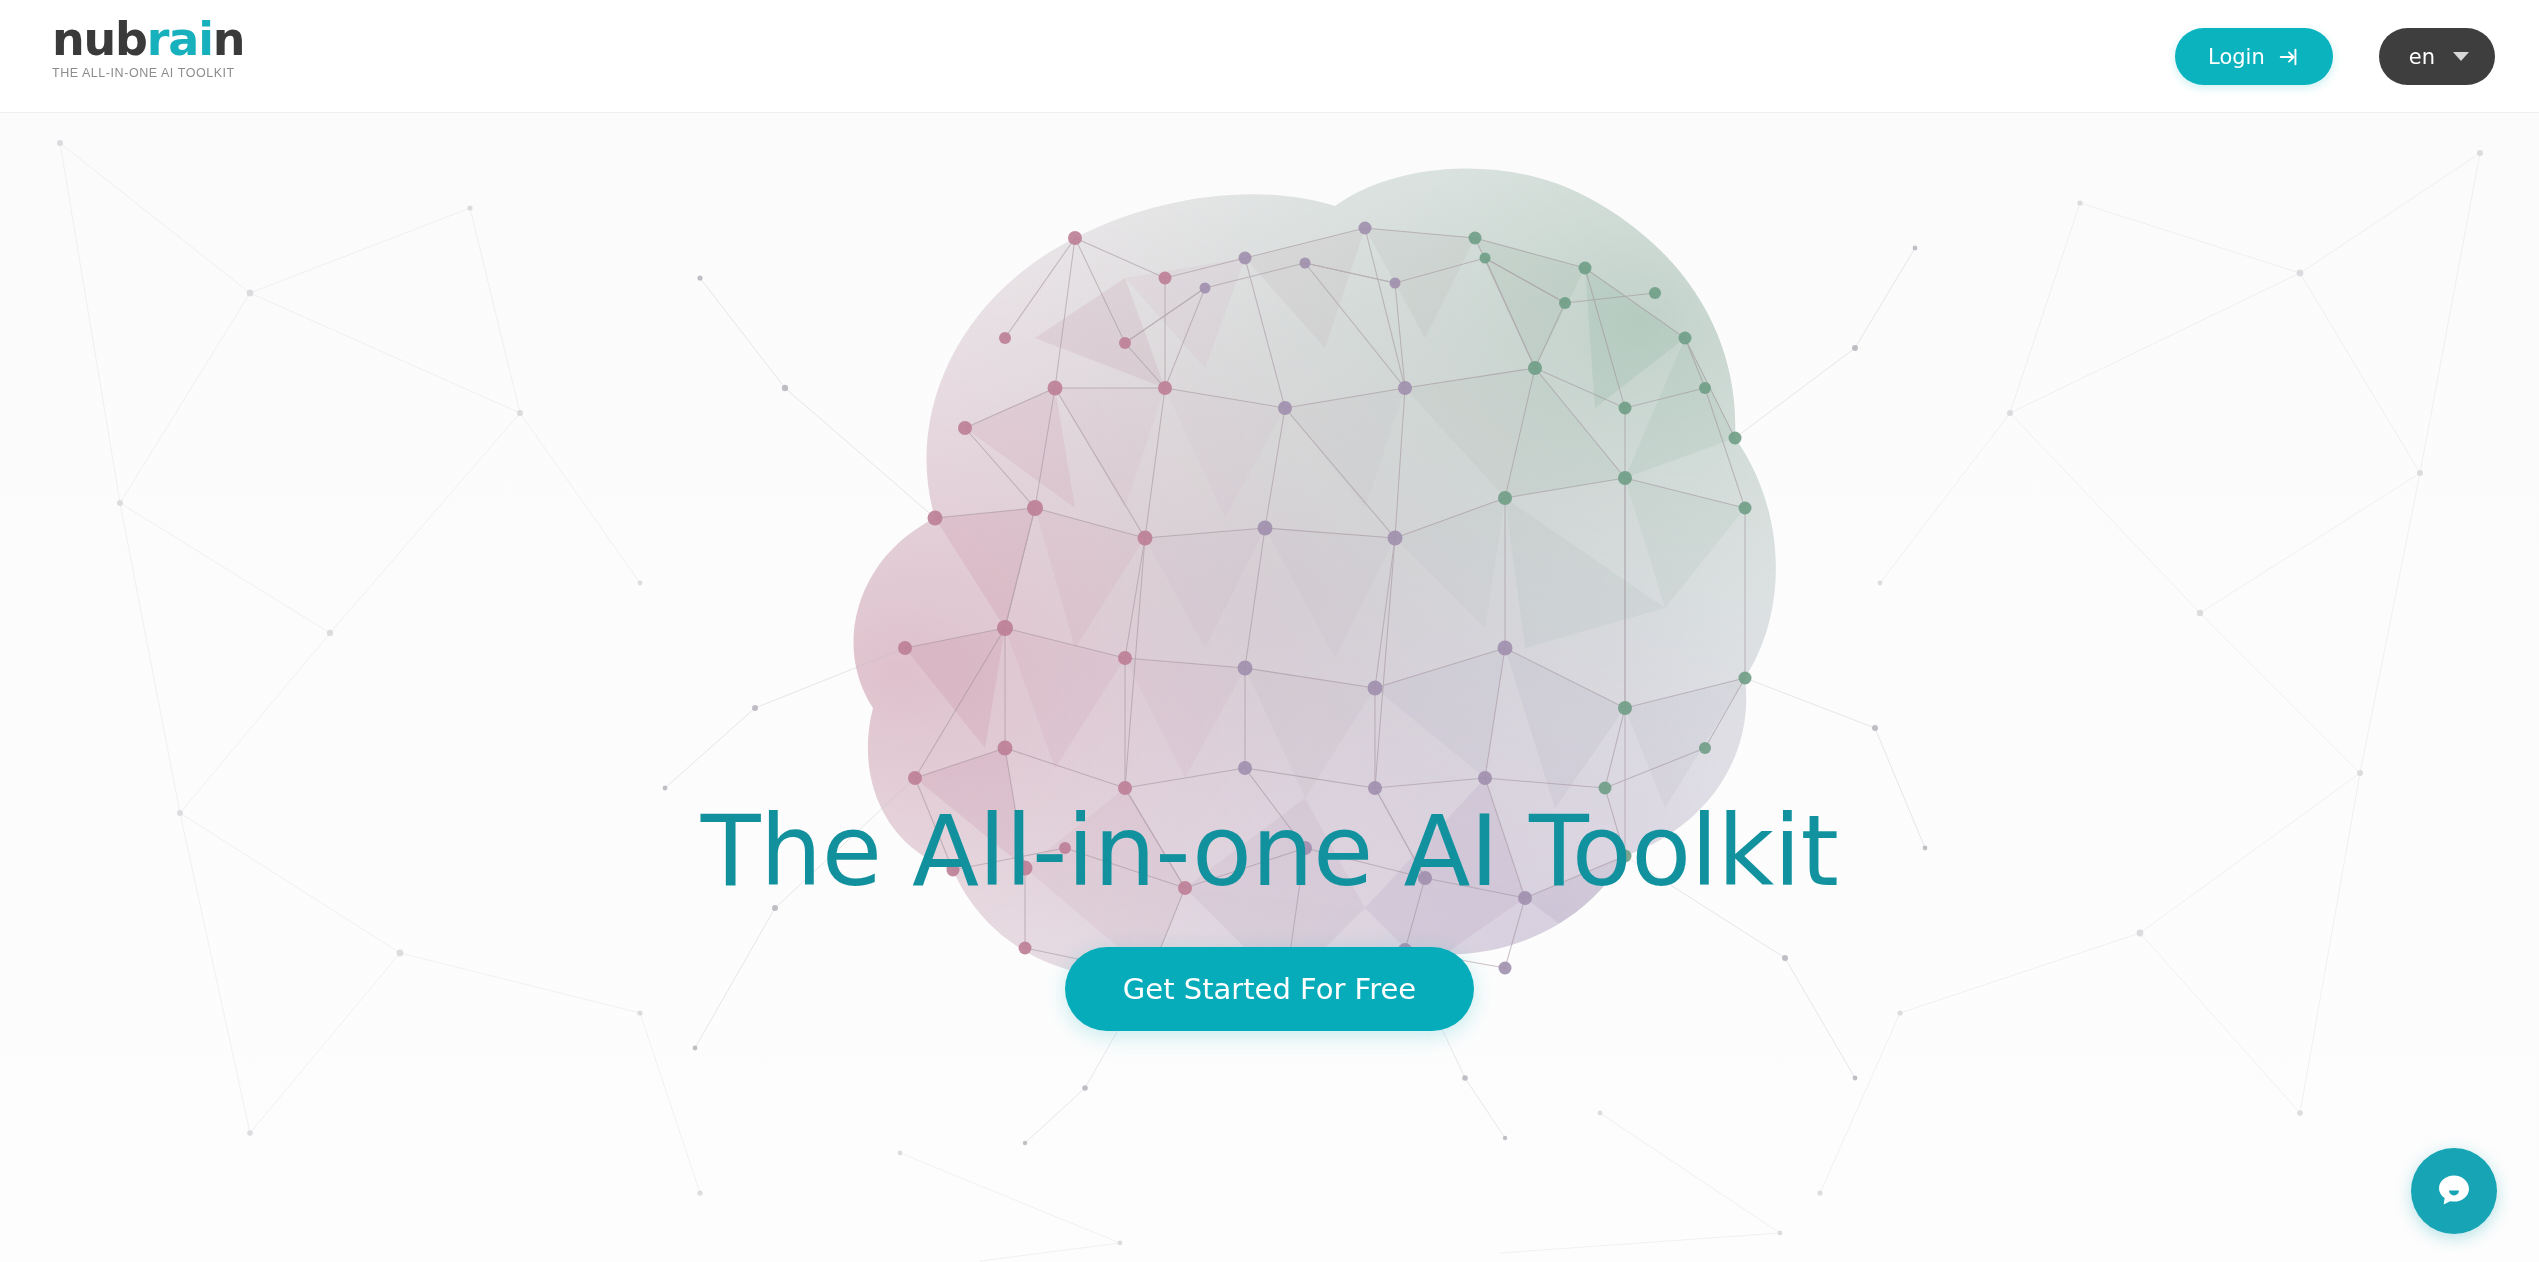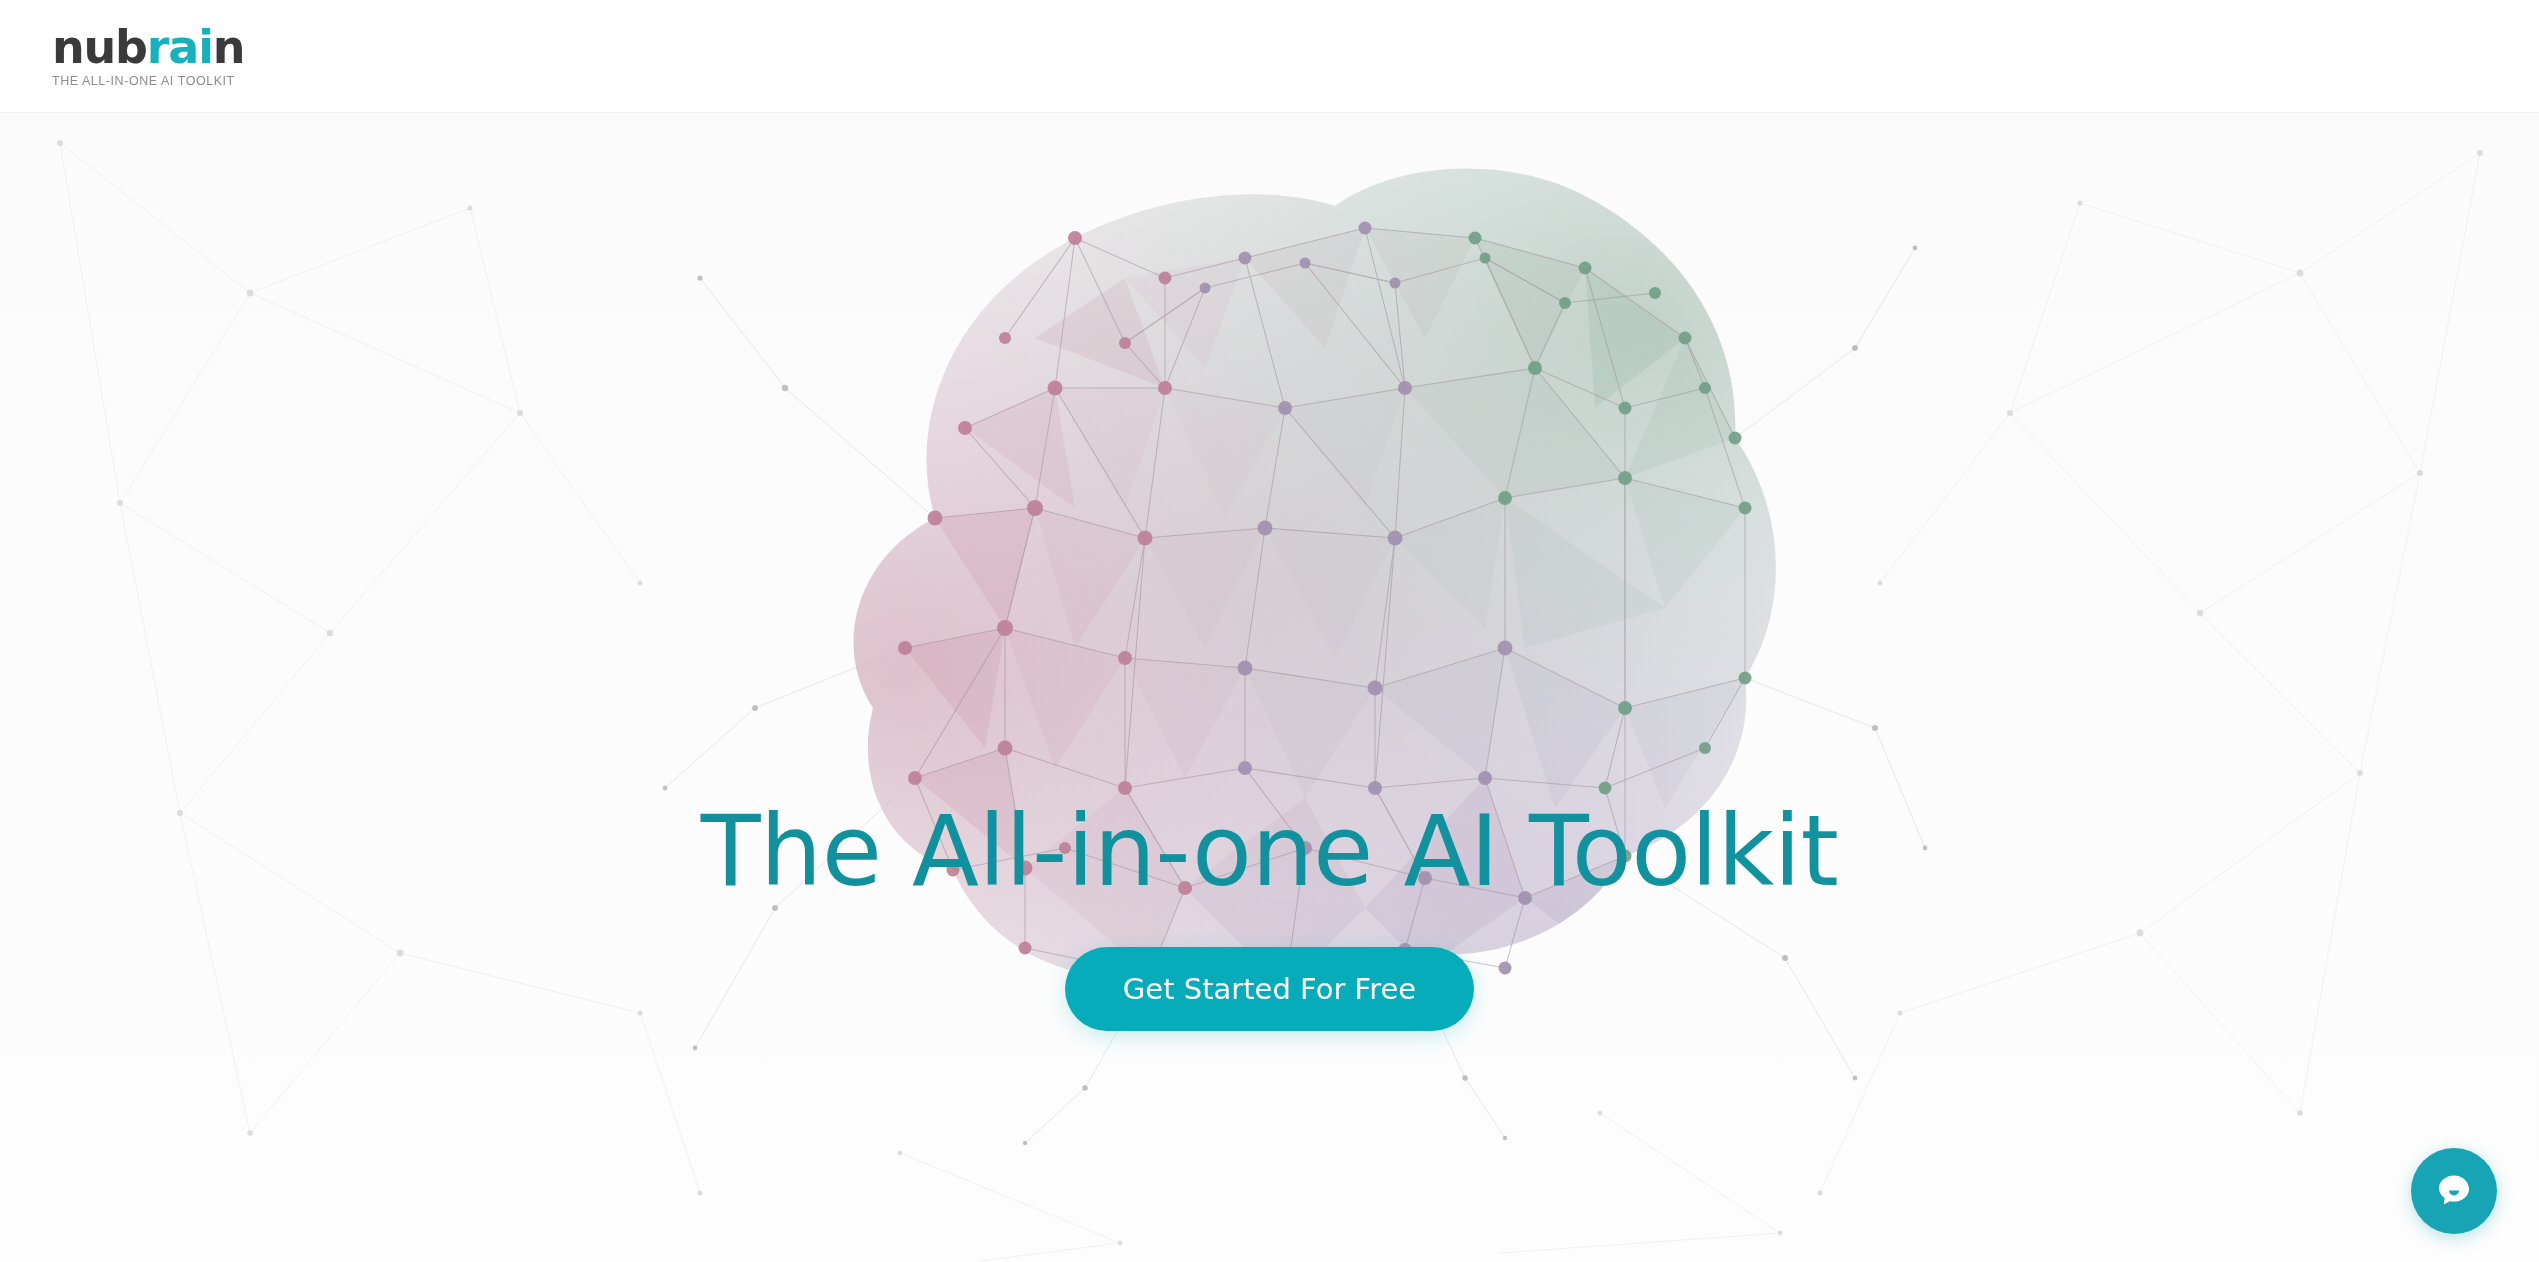--- a/index.html
+++ b/index.html
@@ -27,21 +27,21 @@
     width: 2539px;
     height: 113px;
     background: #ffffff;
     border-bottom: 1px solid #efefef;
     z-index: 50;
   }
 
   #logo-block {
     position: absolute;
     left: 52px;
-    top: 22px;
+    top: 14px;
     width: 250px;
   }
 
   #logo-wordmark {
     font-family: "DejaVu Sans", sans-serif;
     font-size: 46px;
     font-weight: 700;
     letter-spacing: -1.2px;
     line-height: 50px;
     color: #3a3a3a;
@@ -222,20 +222,39 @@
 
 <div id="page">
 
   <header id="header">
 
     <div id="logo-block">
       <div id="logo-wordmark"><span>nub</span><span class="accent">rai</span><span>n</span></div>
       <div id="logo-tagline">THE ALL-IN-ONE AI TOOLKIT</div>
     </div>
 
+    <div id="header-actions">
+
+      <button id="login-button">
+        <span>Login</span>
+        <span class="login-icon">
+          <svg width="22" height="22" viewBox="0 0 24 24" fill="none" stroke="#ffffff" stroke-width="2.1" stroke-linecap="round" stroke-linejoin="round">
+            <path d="M3 12h13"></path>
+            <path d="M12 7l5 5-5 5"></path>
+            <path d="M19 4v16"></path>
+          </svg>
+        </span>
+      </button>
+
+      <button id="lang-select">
+        <span>en</span>
+        <span class="caret-down"></span>
+      </button>
+
+    </div>
   </header>
 
   <section id="hero">
 
     <svg id="sparse-net" viewBox="0 0 2539 1149" preserveAspectRatio="none">
       <g stroke="#d7d7db" stroke-width="0.8" fill="none" opacity="0.75">
         <path d="M60 30 L250 180 L120 390 L60 30"></path>
         <path d="M250 180 L470 95 L520 300 L250 180"></path>
         <path d="M120 390 L330 520 L180 700 L120 390"></path>
         <path d="M330 520 L520 300 L640 470"></path>

